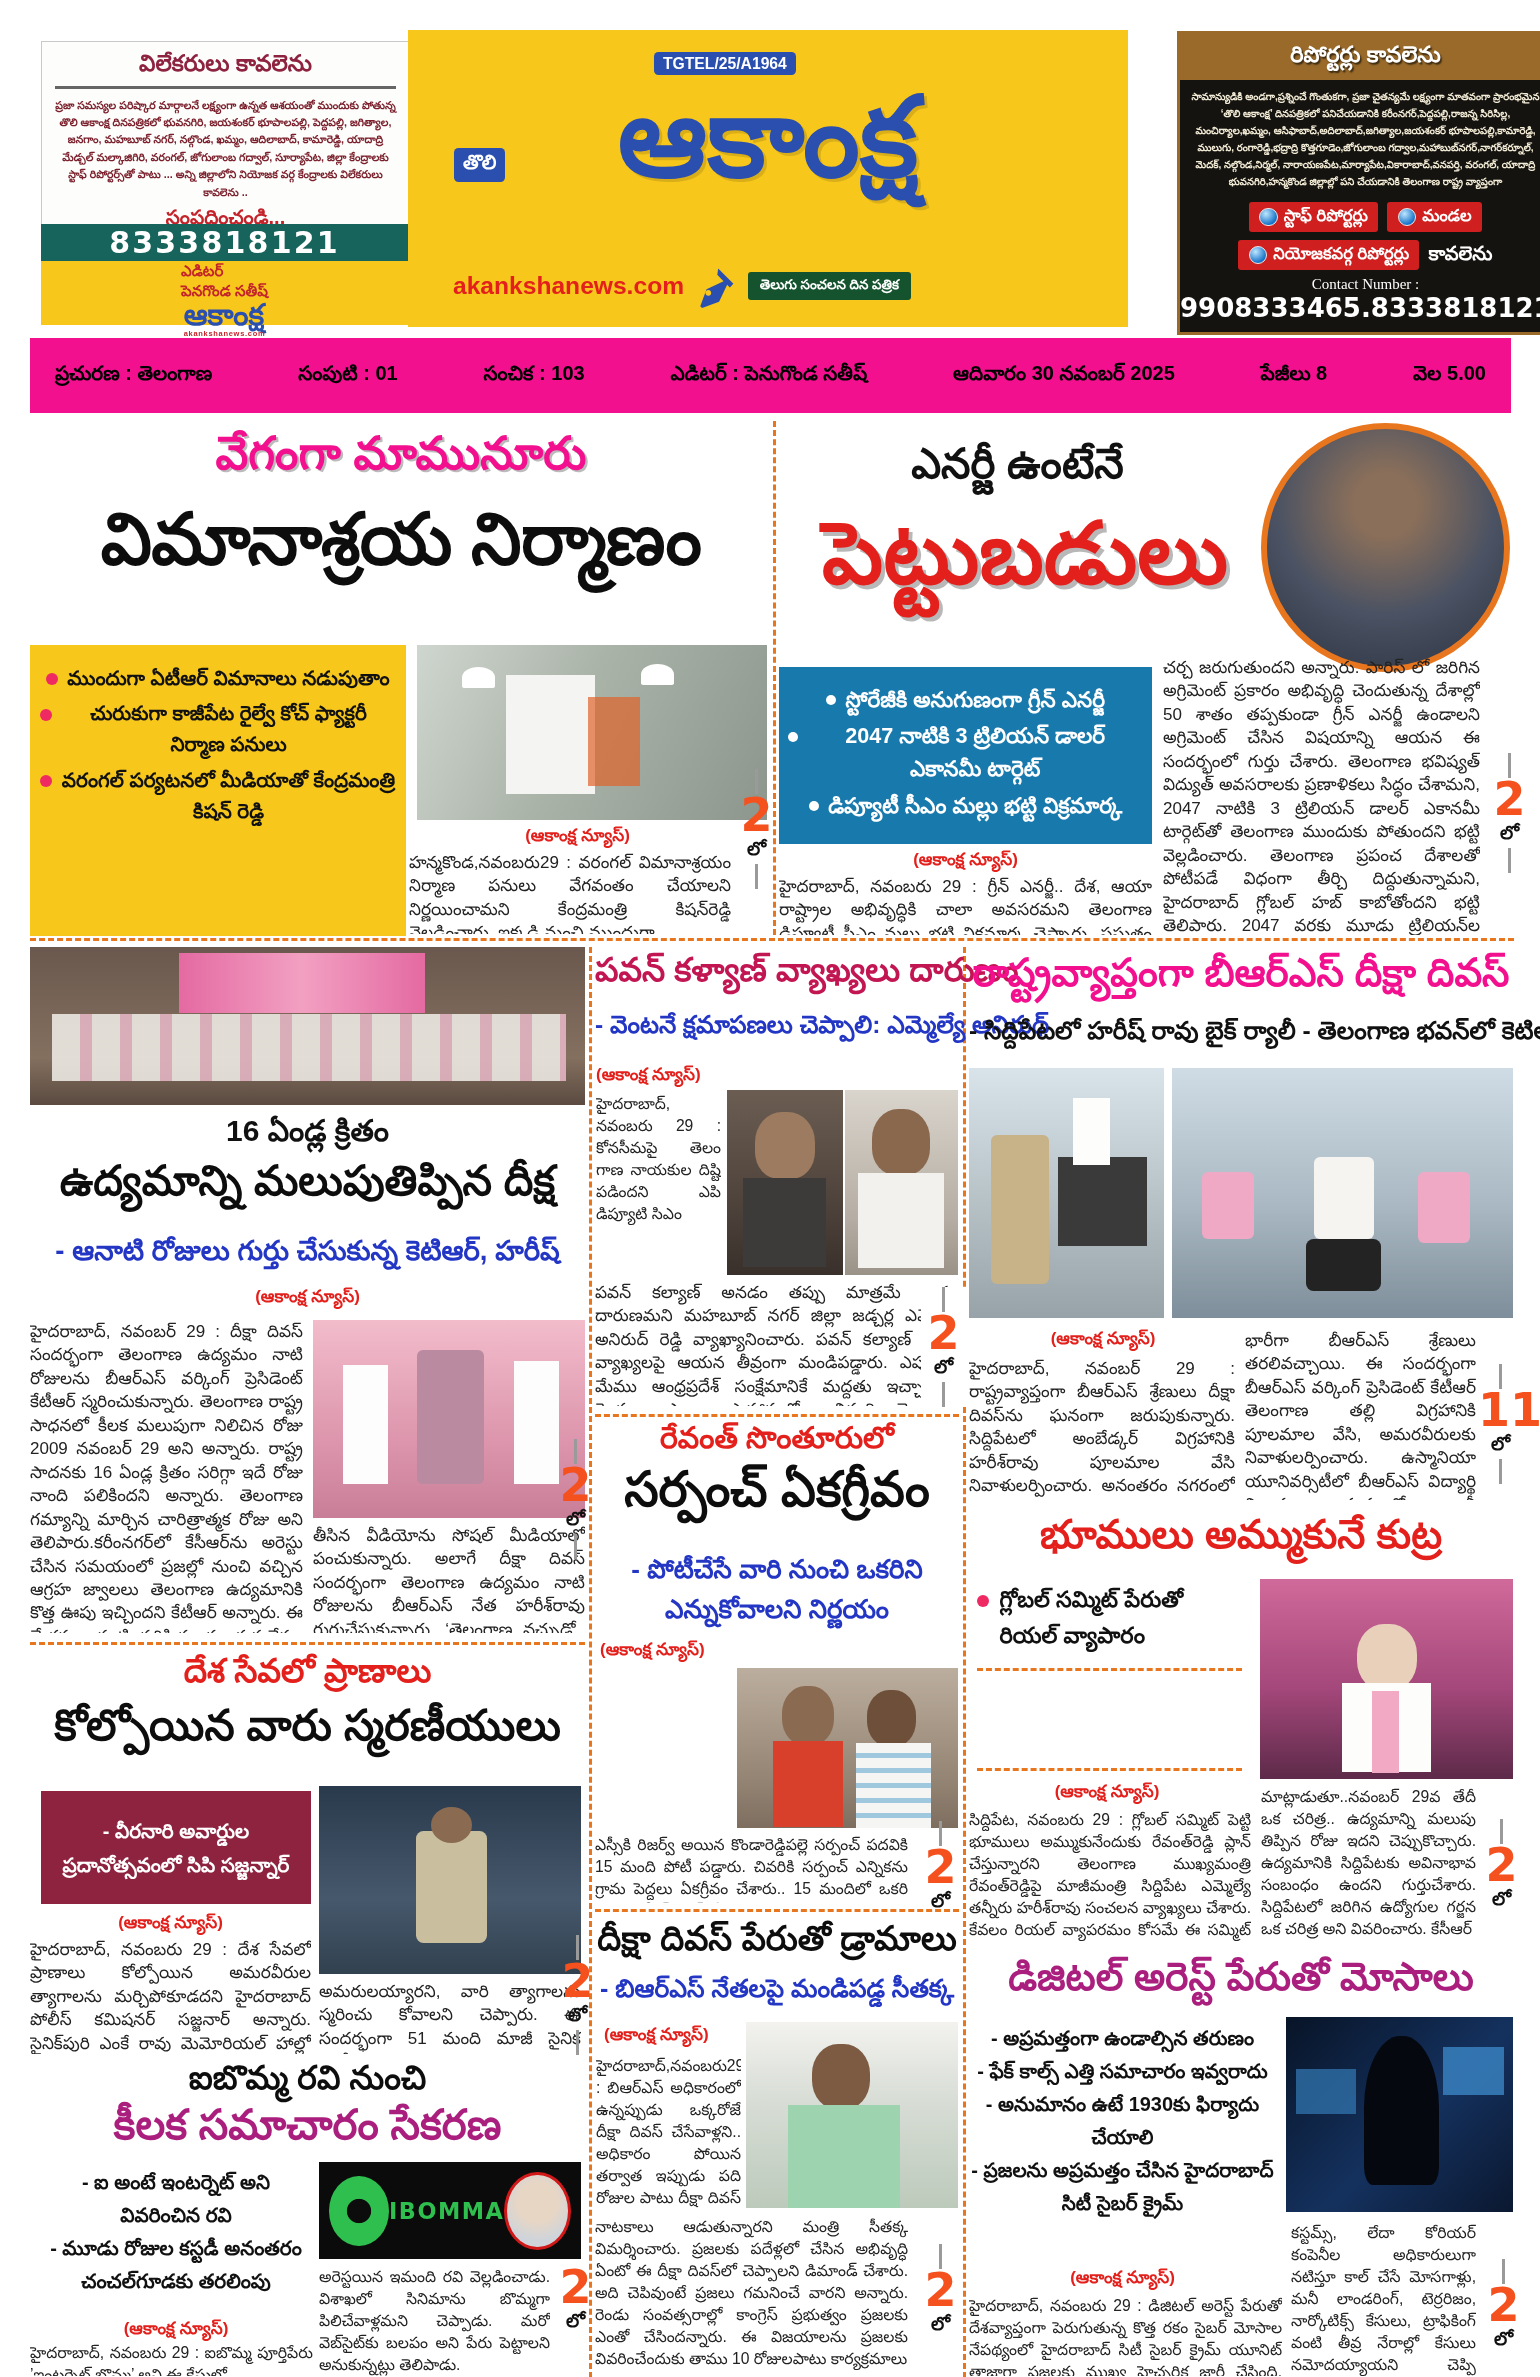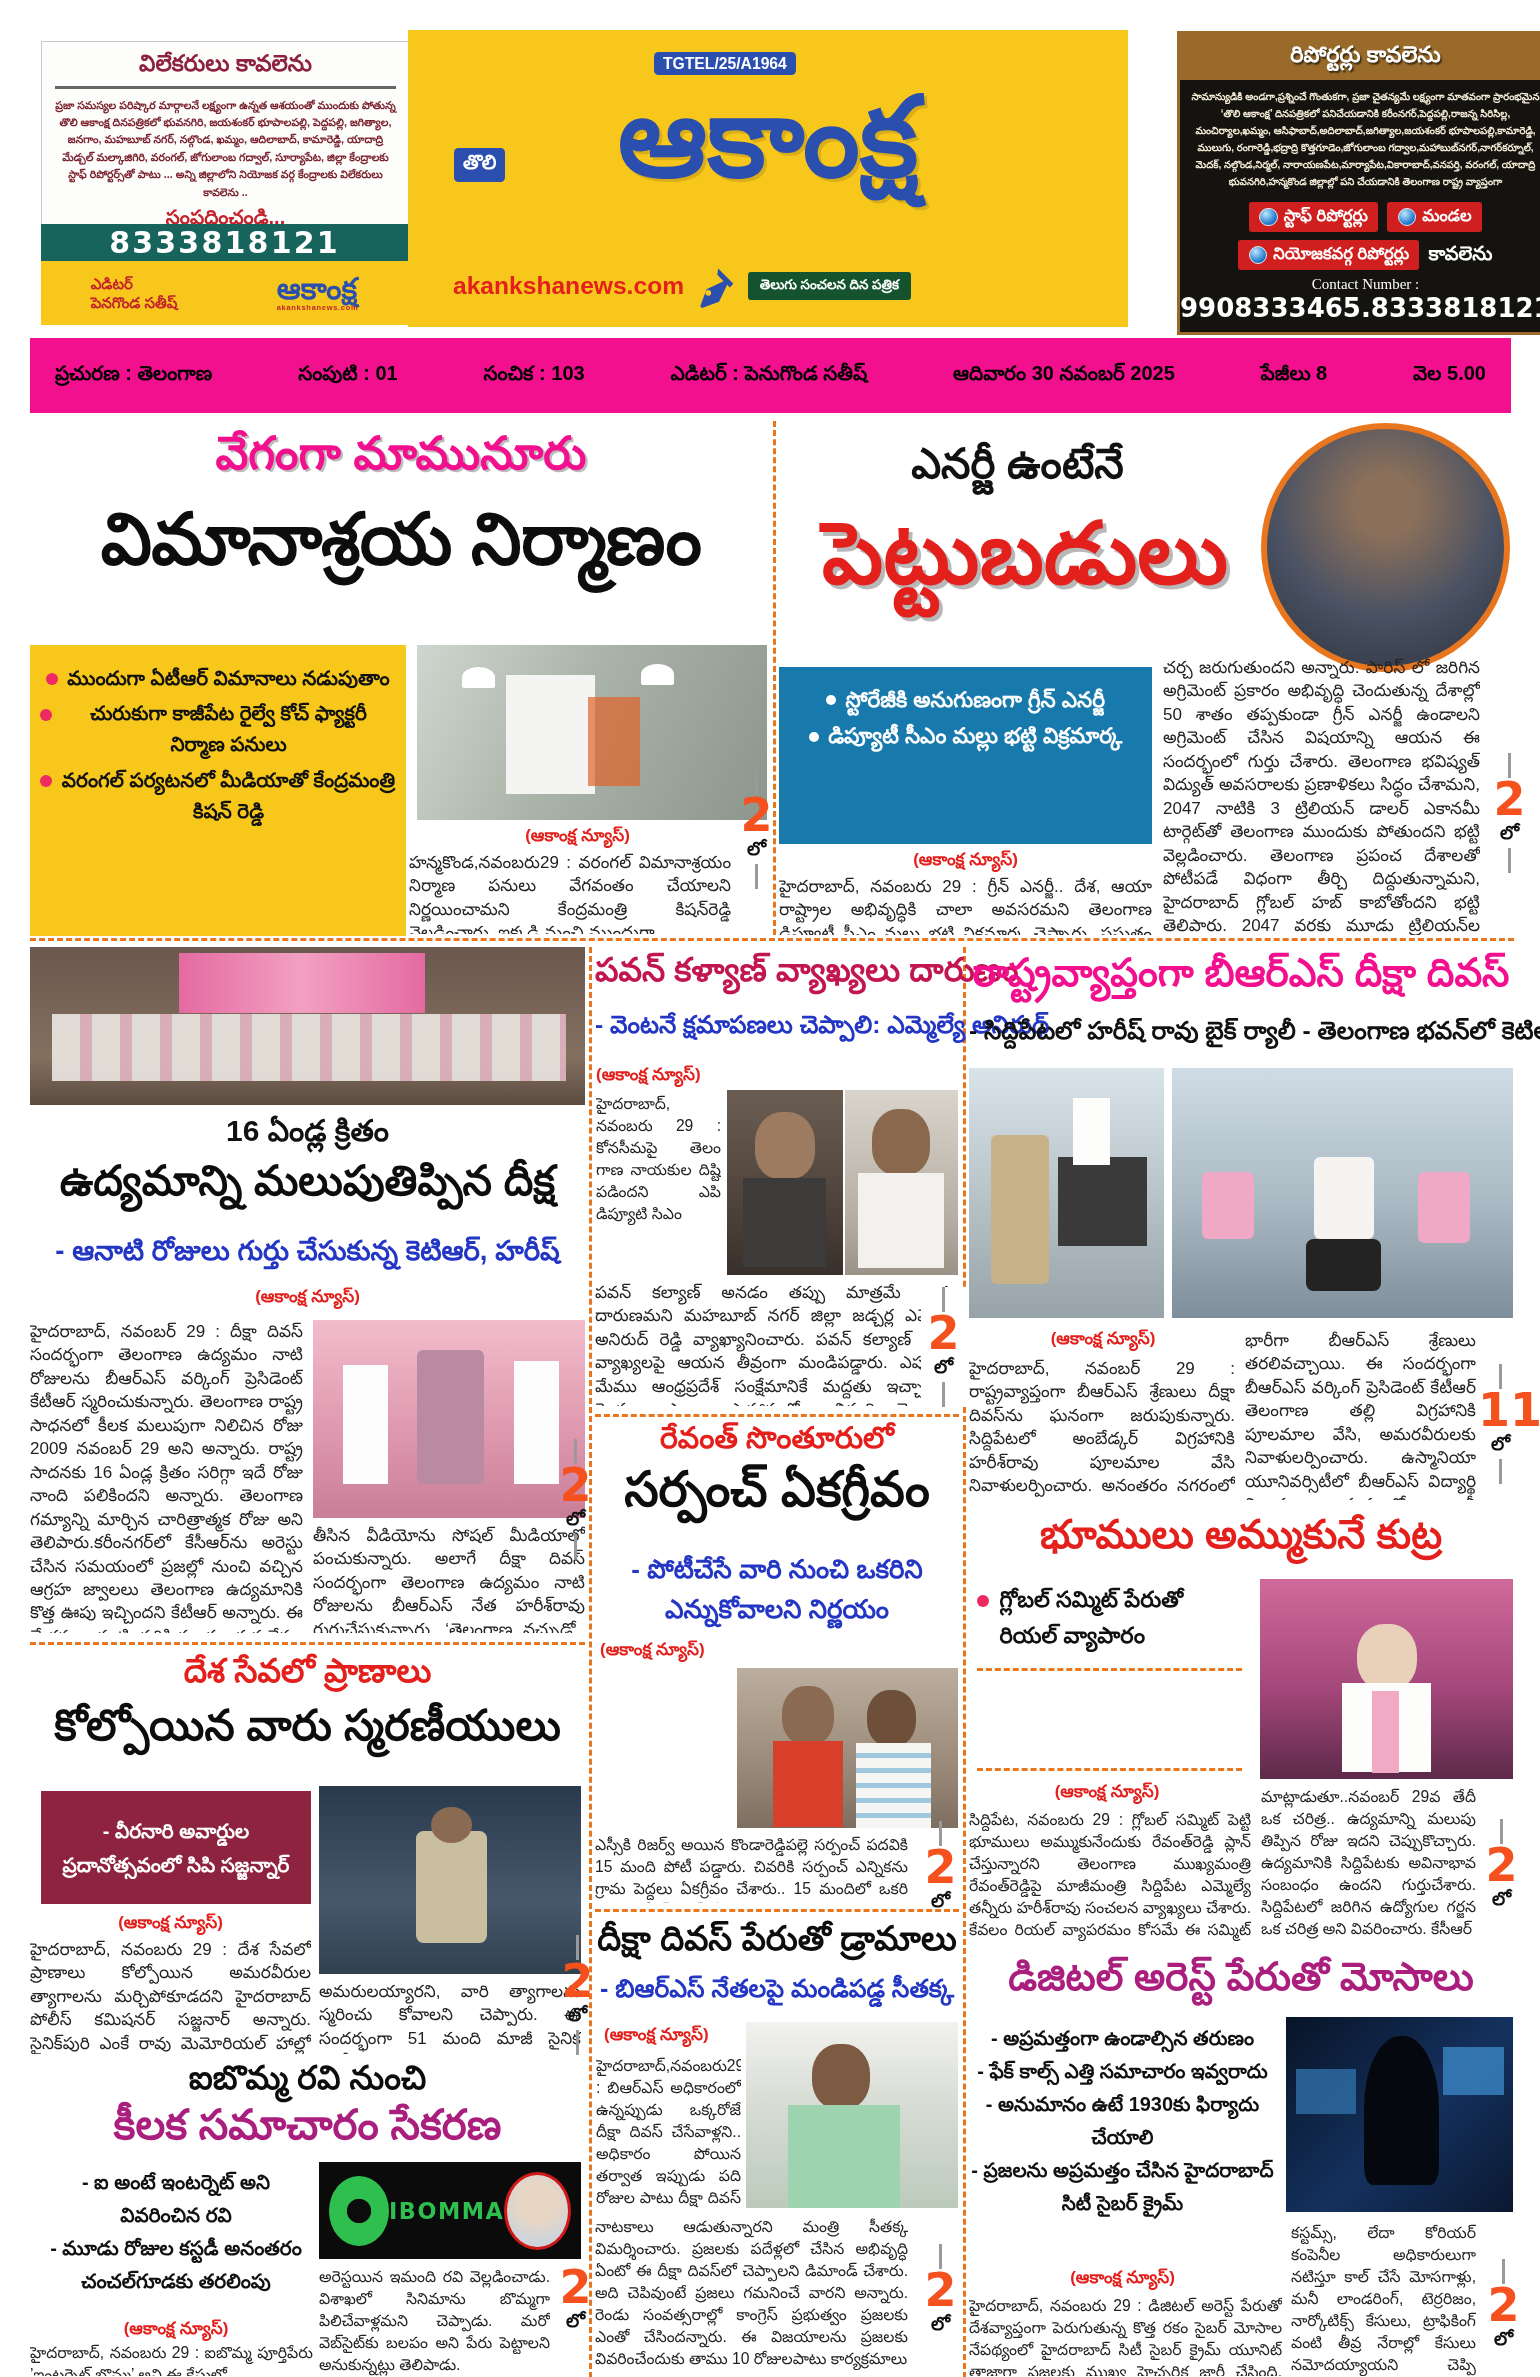--- a/index.html
+++ b/index.html
@@ -10,21 +10,21 @@
   .j{text-align:justify;}
   .nw{white-space:nowrap;}
   .ov{overflow:hidden;}
   
   .lad{background:#fdfdfb;border:1.5px solid #c9c9c9;}
   .lad-title{font-size:23px;font-weight:900;color:#8e2340;padding:7.5px 4.5px 4.5px;border-bottom:3px solid #666;margin:0 13.4px;}
   .lad-body{font-size:10.8px;line-height:1.62;color:#7a1f2b;font-weight:700;padding:7.5px 12px 0;}
   .lad-contact{font-size:20px;font-weight:800;color:#c3242b;margin-top:4.5px;}
   .tealbar{background:#17645c;display:flex;align-items:center;justify-content:center;}
   .tealbar span{color:#fff;font-size:30px;font-weight:900;letter-spacing:2.2px;font-family:"DejaVu Sans",sans-serif;}
-  .ystrip{background:#f7c71c;display:flex;align-items:center;justify-content:space-around;}
+  .ystrip{background:#f7c71c;display:flex;align-items:center;justify-content:space-around;flex-direction:column;}
   .ed-lines{font-size:15px;font-weight:800;color:#c3242b;line-height:1.3;}
   .minilogo{font-size:30px;font-weight:900;color:#2b4fae;line-height:1;}
   .minilogo small{display:block;font-size:7.5px;color:#c3242b;font-weight:700;letter-spacing:0.7px;}
   .logo{background:#f7c71c;}
   .chip{background:#2b4fae;color:#fff;font-weight:800;border-radius:4.5px;}
   .bigtitle{font-size:112px;font-weight:900;color:#2b4fae;line-height:1.0;text-shadow:3px 3px 0 rgba(0,0,0,0.12);}
   .logobottom{display:flex;align-items:center;gap:10.4px;}
   .url{color:#e3201b;font-size:24.6px;font-weight:800;}
   .bluebar{background:#14532d;color:#fff;font-size:13.4px;font-weight:700;padding:5.2px 12px;border-radius:3px;}
   .rad{background:#151310;border:3.7px solid #9a6a2a;margin-left:48px;}
@@ -192,20 +192,24 @@
   <div class="abs c kick-black nw" style="left:779px;top:440px;width:477px;">ఎనర్జీ ఉంటేనే</div>
   <div class="abs c head-red-xl nw" style="left:779px;top:504px;width:492px;">పెట్టుబడులు</div>
   <div class="abs ph ring" style="left:1261px;top:423px;width:237px;height:237px;background:radial-gradient(circle at 50% 32%,#8a6f5a 16%,#4a5263 55%,#2c3340 100%);"></div>
   <div class="abs bbox ov" style="left:779px;top:667px;width:373px;height:177px;box-sizing:border-box;">
     <div class="bbullet">
         <span class="wdot"></span>
         <span>స్టోరేజీకి అనుగుణంగా గ్రీన్ ఎనర్జీ</span>
       </div>
     <div class="bbullet">
         <span class="wdot"></span>
+        <span>2047 నాటికి 3 ట్రిలియన్ డాలర్ ఎకానమీ టార్గెట్</span>
+      </div>
+    <div class="bbullet">
+        <span class="wdot"></span>
         <span>డిప్యూటీ సీఎం మల్లు భట్టి విక్రమార్క</span>
       </div>
   </div>
   <div class="abs c credit" style="left:779px;top:850px;width:373px;">(ఆకాంక్ష న్యూస్)</div>
   <div class="abs j body-txt ov" style="left:779px;top:875px;width:373px;height:60px;">హైదరాబాద్, నవంబరు 29 : గ్రీన్ ఎనర్జీ.. దేశ, ఆయా రాష్ట్రాల అభివృద్ధికి చాలా అవసరమని తెలంగాణ డిప్యూటీ సీఎం మల్లు భట్టి విక్రమార్క చెప్పారు. ప్రస్తుతం ప్రపంచవ్యాప్తంగా గ్రీన్ ఎనర్జీ అనే</div>
   <div class="abs j body-txt ov" style="left:1163px;top:656px;width:317px;height:279px;">చర్చ జరుగుతుందని అన్నారు. పారిస్ లో జరిగిన అగ్రిమెంట్ ప్రకారం అభివృద్ధి చెందుతున్న దేశాల్లో 50 శాతం తప్పకుండా గ్రీన్ ఎనర్జీ ఉండాలని అగ్రిమెంట్ చేసిన విషయాన్ని ఆయన ఈ సందర్భంలో గుర్తు చేశారు. తెలంగాణ భవిష్యత్ విద్యుత్ అవసరాలకు ప్రణాళికలు సిద్ధం చేశామని, 2047 నాటికి 3 ట్రిలియన్ డాలర్ ఎకానమీ టార్గెట్‌తో తెలంగాణ ముందుకు పోతుందని భట్టి వెల్లడించారు. తెలంగాణ ప్రపంచ దేశాలతో పోటీపడే విధంగా తీర్చి దిద్దుతున్నామని, హైదరాబాద్ గ్లోబల్ హబ్ కాబోతోందని భట్టి తెలిపారు. 2047 వరకు మూడు ట్రిలియన్‌ల ఎకనమికి చేరుకోవాలనేది లక్ష్యమని డిప్యూటీ సీఎం భట్టి విక్రమార్క తెలిపారు. అందుకు కావలసిన పెట్టుబడులకు అవసరమైనది విద్యుత్ అన్నారు. అనుకున్న లక్ష్యం చేరుకోవడానికి ప్లానింగ్</div>
   <div class="abs marker" style="left:1487px;top:753px;">
     <div class="mbar"></div>
     <div class="mnum">2</div>
     <div class="mlo">లో</div>

